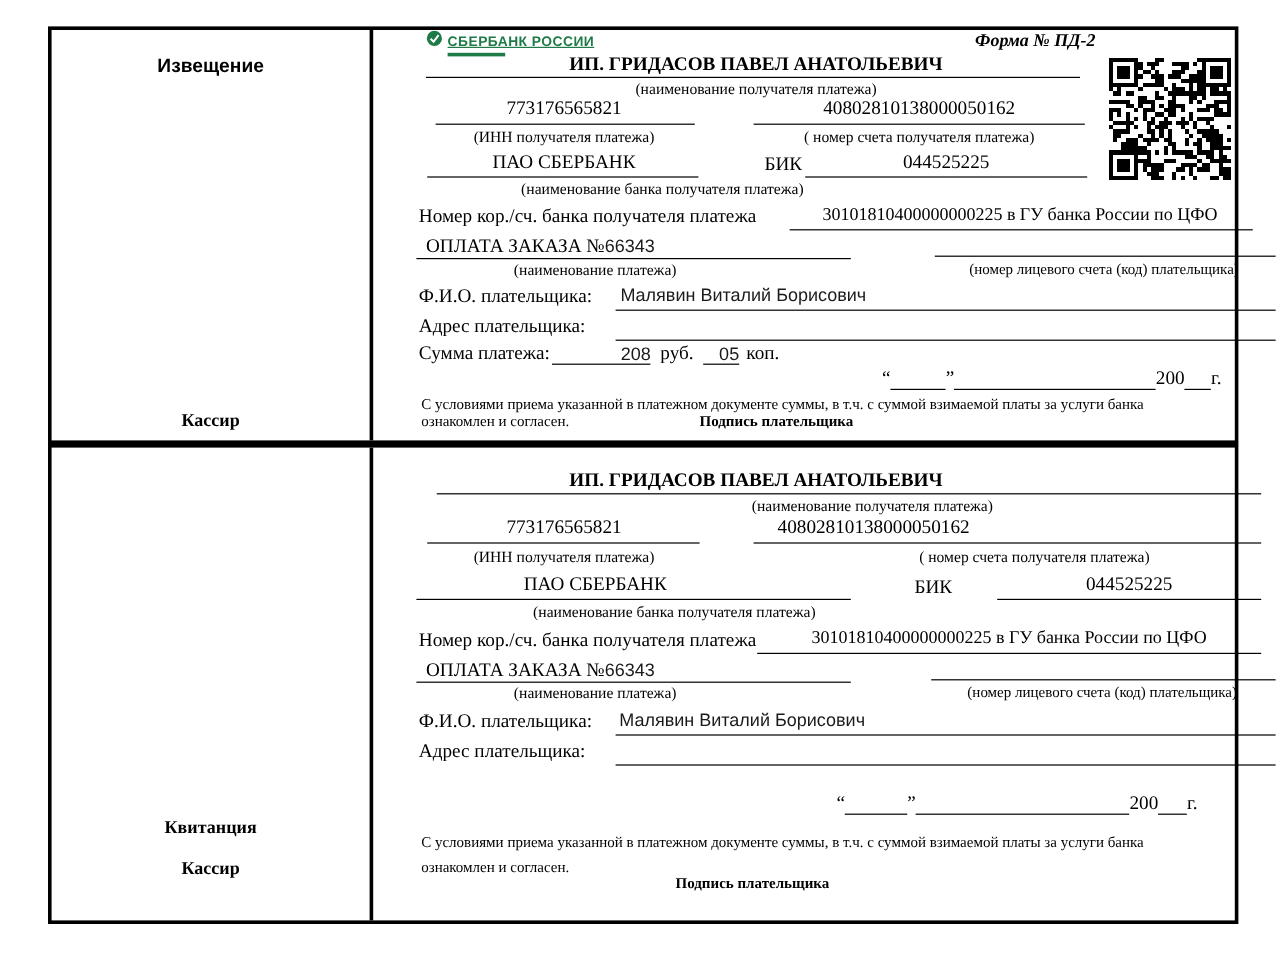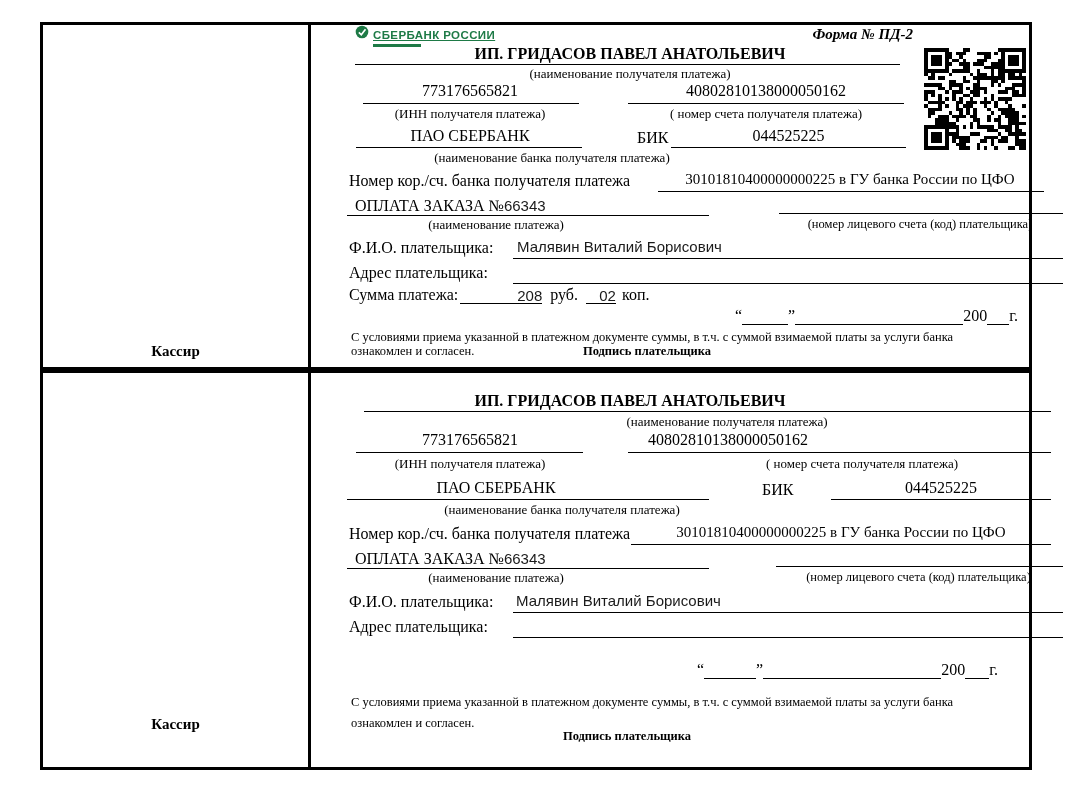--- a/index.html
+++ b/index.html
@@ -101,20 +101,21 @@
   .s2-agree2{left:4px;top:343px;}
   .s2-sig{left:130px;top:356px;width:300px;}
 </style>
 </head>
 <body>
 
 <div class="canvas">
 
   <div class="box" id="box1">
     <div class="leftcol">
+      <div class="stub stub-sans" style="top:22px">Извещение</div>
       <div class="stub stub-serif" style="top:318px">Кассир</div>
     </div>
     <div class="rightcol">
 
       <div class="abs s1-logo logo">
         <svg width="14" height="14" viewBox="0 0 20 20">
           <circle cx="10" cy="10" r="9" fill="#1e7a46"></circle>
           <path d="M5.5 10.5 L9 14 L15 6" stroke="#fff" stroke-width="2.4" fill="none"></path>
         </svg>
         <span>
@@ -592,35 +593,36 @@
       <div class="abs s1-cap-lic ctr cap" style="font-size:12.5px">(номер лицевого счета (код) плательщика)</div>
 
       <div class="abs s1-fio-label serif">Ф.И.О. плательщика:</div>
       <div class="abs s1-fio-value sansval">Малявин Виталий Борисович</div>
       <div class="hline s1-l-fio"></div>
 
       <div class="abs s1-addr-label serif">Адрес плательщика:</div>
       <div class="hline s1-l-addr"></div>
 
       <div class="abs s1-sum">
-        <span class="serif">Сумма платежа:</span><span class="blank sansval" style="width:82px;margin-left:2px">208</span><span class="serif" style="margin-left:8px">руб.</span><span class="blank sansval" style="width:30px;margin-left:8px">02</span><span class="serif" style="margin-left:6px">коп.</span>
+        <span class="serif">Сумма платежа:</span><span class="blank sansval" style="width:82px;margin-left:2px">208</span><span class="serif" style="margin-left:8px">руб.</span><span class="blank sansval" style="width:30px;margin-left:8px">05</span><span class="serif" style="margin-left:6px">коп.</span>
       </div>
 
       <div class="abs s1-date serif">
         <span>“</span><span class="blank" style="width:46px"></span><span>”</span><span class="blank" style="width:168px"></span><span>200</span><span class="blank" style="width:22px"></span><span>г.</span>
       </div>
 
       <div class="abs s1-agree1 serif agree">С условиями приема указанной в платежном документе суммы, в т.ч. с суммой взимаемой платы за услуги банка</div>
       <div class="abs s1-agree2 serif agree">ознакомлен и согласен.</div>
       <div class="abs s1-sig ctr serif agree bold">Подпись плательщика</div>
     </div>
   </div>
 
   <div class="box" id="box2">
     <div class="leftcol">
+      <div class="stub stub-serif" style="top:309px">Квитанция</div>
       <div class="stub stub-serif" style="top:343px">Кассир</div>
     </div>
     <div class="rightcol">
 
       <div class="abs s2-title ctr serif bold">ИП. ГРИДАСОВ ПАВЕЛ АНАТОЛЬЕВИЧ</div>
       <div class="hline s2-l-title"></div>
       <div class="abs s2-cap-recip ctr cap">(наименование получателя платежа)</div>
 
       <div class="abs s2-val-inn ctr num">773176565821</div>
       <div class="abs s2-val-acc ctr num">40802810138000050162</div>

